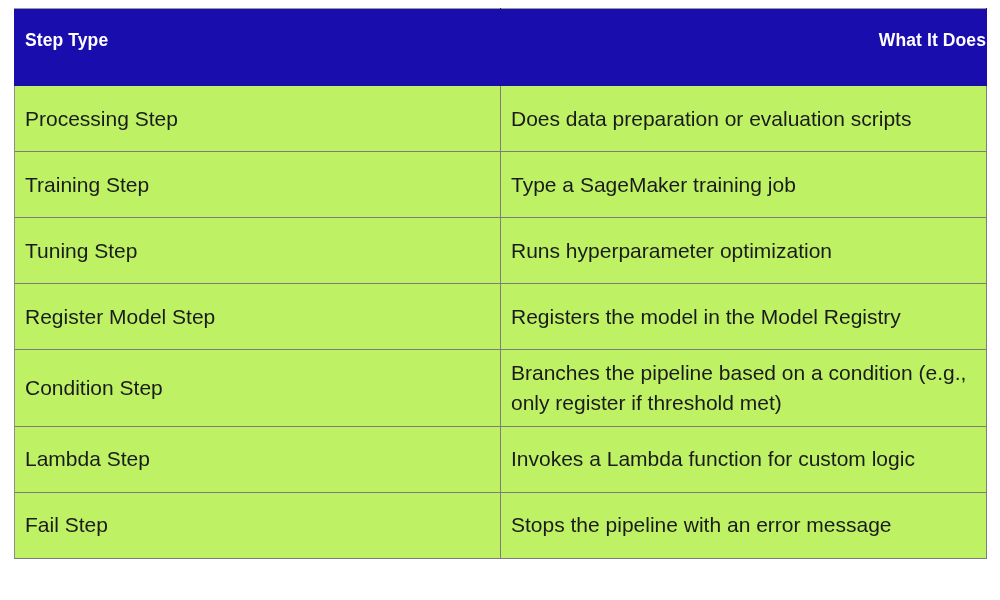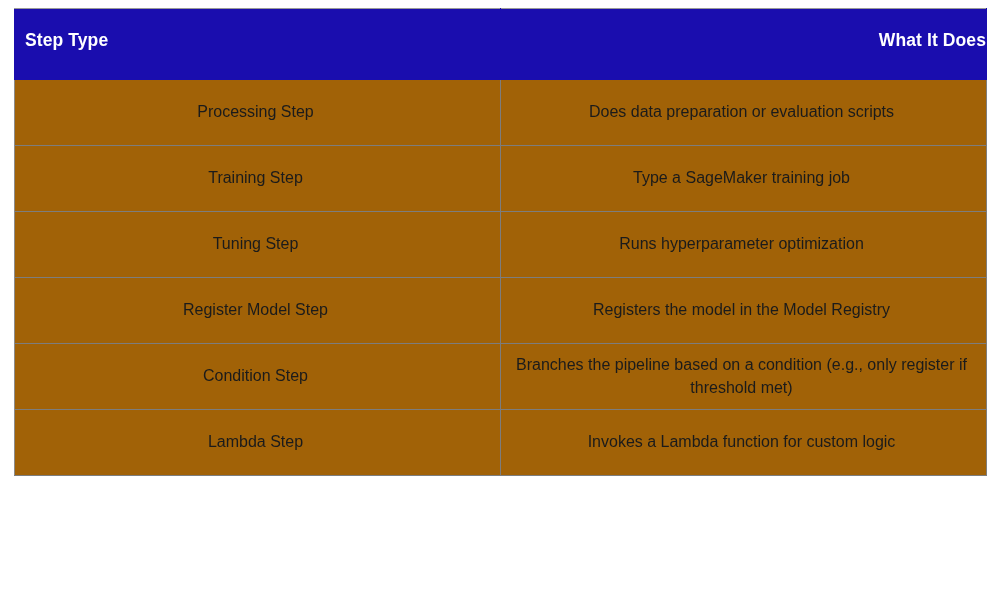--- a/index.html
+++ b/index.html
@@ -40,40 +40,40 @@
   table.step-table col.c1 { width: 486px; }
   table.step-table col.c2 { width: 486px; }
 
   
   table.step-table thead th {
     background: #1A0DAE;
     color: #ffffff;
     font-size: 17.5px;
     font-weight: bold;
     text-align: left;
-    padding: 0 0 6px 10px;
+    padding: 0 0 12px 10px;
     height: 64px;
     vertical-align: middle;
     border: 1px solid #1A0DAE;
     border-top: 1px solid #9a9a9a;
     letter-spacing: 0.1px;
     line-height: 1.25;
   }
   table.step-table thead th.col-sep {
     border-left: 1px solid #111111;
     text-align: right;
   }
 
   
   table.step-table tbody td {
-    background: #a16207;
+    background: #bef264;
     color: #1b1b1b;
-    font-size: 16px;
+    font-size: 21px;
     font-weight: normal;
-    text-align: center;
+    text-align: left;
     vertical-align: middle;
     padding: 8px 14px 8px 10px;
     height: 49px;
     border-top: 1px solid #7d7d7d;
     border-left: 1px solid #7d7d7d;
     border-right: 1px solid #7d7d7d;
     line-height: 1.42;
     word-wrap: break-word;
   }
   table.step-table tbody tr:last-child td {
@@ -148,16 +148,24 @@
           </td>
         </tr>
         <tr>
           <td class="cell-type">
             <span class="cell-text">Lambda Step</span>
           </td>
           <td class="cell-desc">
             <span class="cell-text">Invokes a Lambda function for custom logic</span>
           </td>
         </tr>
+        <tr>
+          <td class="cell-type">
+            <span class="cell-text">Fail Step</span>
+          </td>
+          <td class="cell-desc">
+            <span class="cell-text">Stops the pipeline with an error message</span>
+          </td>
+        </tr>
       </tbody>
     </table>
   </div>
 </div>
 
 </body></html>

